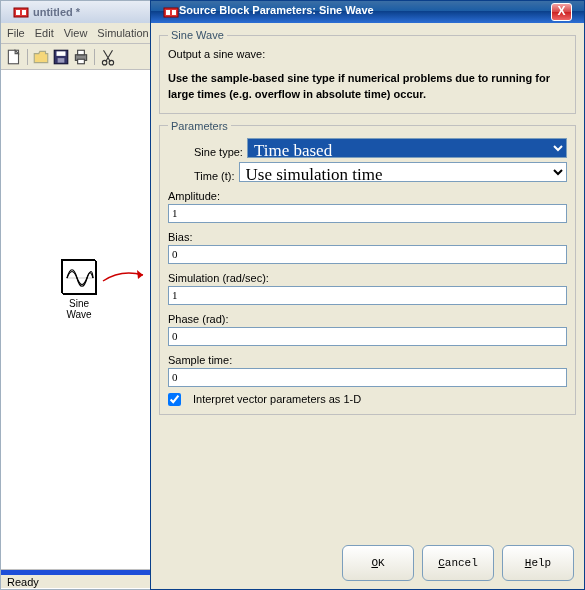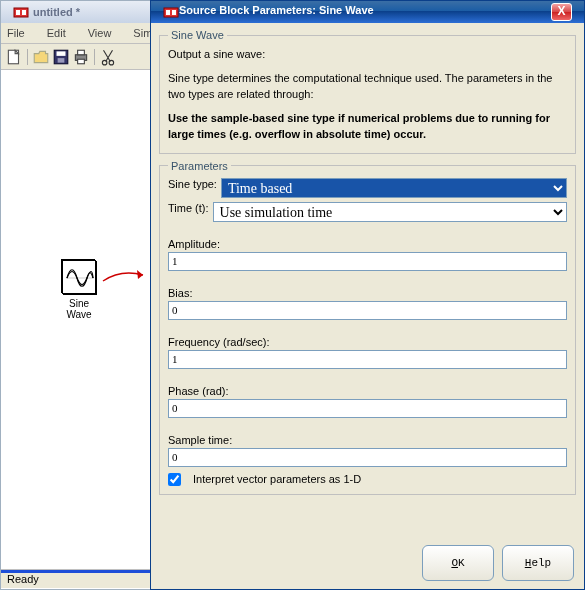--- a/index.html
+++ b/index.html
@@ -29,21 +29,21 @@
     color: #657089;
     font-weight: bold;
   }
   .titlebar.active {
     background: linear-gradient(to bottom, #3a6ea5 0%, #1b5da5 45%, #0a3f8a 46%, #2c6ed5 100%);
     color: #fff;
   }
   .app-icon { width: 16px; height: 16px; }
   .menubar {
     display: flex;
-    gap: 14px;
+    gap: 2px;
     padding: 2px 2px;
     background: #ece9d8;
     color: #444;
     border-bottom: 1px solid #c0c0c0;
   }
   .menubar span { padding: 2px 4px; cursor: default; }
   .toolbar {
     display: flex;
     align-items: center;
     gap: 2px;
@@ -73,23 +73,23 @@
     margin: 0 auto;
     position: relative;
     box-shadow: 1px 1px 0 #000, -1px -1px 0 #000;
   }
   .sine-path { stroke: #000; fill: none; stroke-width: 1.2; }
   .block-label { font-size: 10px; margin-top: 4px; }
   .statusbar {
     height: 18px;
     background: #ece9d8;
     display: flex;
-    align-items: flex-start;
+    align-items: center;
     padding: 0 6px;
-    border-top: 3px solid #1d4ed8;
+    border-top: 5px solid #1d4ed8;
   }
   .arrow {
     position: absolute;
     left: 100px; top: 197px;
     width: 50px; height: 20px;
     pointer-events: none;
   }
   .arrow path { stroke: #c00; stroke-width: 1.5; fill: none; }
   .arrow polygon { fill: #c00; }
 
@@ -130,39 +130,40 @@
     font-size: 11px;
     padding: 0 3px;
     color: #38536b;
   }
   .desc { color: #000; line-height: 1.45; }
   .desc p { margin-bottom: 8px; }
   .desc p:last-child { margin-bottom: 2px; font-weight: bold; }
   .indent { padding-left: 14px; }
   .param-row {
     display: flex;
-    align-items: flex-start;
+    align-items: flex-end;
     gap: 4px;
     margin-bottom: 4px;
+    margin-left: 26px;
   }
   .param-row label { white-space: nowrap; }
   .param-row select {
     flex: 1;
     height: 20px;
     font-family: Tahoma;
-    font-size: 14px;
+    font-size: 17px;
     border: 1px solid #7b9ebd;
     background: #fff;
     padding: 1px 2px;
   }
   .param-row select.hl {
     background: #1854a8;
     color: #fff;
   }
-  .field-block { margin-top: 16px; }
+  .field-block { margin-top: 8px; }
   .field-block label { display: block; margin-bottom: 2px; }
   .field-block input[type="text"] {
     width: 100%;
     height: 19px;
     border: 1px solid #7b9ebd;
     padding: 1px 3px;
     font-family: Tahoma;
     font-size: 11px;
     background: #fff;
   }
@@ -282,21 +283,20 @@
       <span>X</span>
     </div>
   </div>
 
   <div class="dialog-body">
 
     <fieldset>
       <legend>Sine Wave</legend>
       <div class="desc">
         <p>Output a sine wave:</p>
-        <p>Sine type determines the computational technique used. The parameters in the two types are related through:</p>
         <p>Use the sample-based sine type if numerical problems due to running for large times (e.g. overflow in absolute time) occur.</p>
       </div>
     </fieldset>
 
     <fieldset>
       <legend>Parameters</legend>
 
       <div class="param-row">
         <label>Sine type:</label>
         <select class="hl">
@@ -315,21 +315,21 @@
         <label>Amplitude:</label>
         <input type="text" value="1" style="">
       </div>
 
       <div class="field-block">
         <label>Bias:</label>
         <input type="text" value="0" style="">
       </div>
 
       <div class="field-block">
-        <label>Frequency (rad/sec):</label>
+        <label>Simulation (rad/sec):</label>
         <input type="text" value="1" style="">
       </div>
 
       <div class="field-block">
         <label>Phase (rad):</label>
         <input type="text" value="0" style="">
       </div>
 
       <div class="field-block">
         <label>Sample time:</label>
@@ -337,17 +337,18 @@
       </div>
 
       <div class="check-row">
         <input type="checkbox" checked="" style="">
         <label>Interpret vector parameters as 1-D</label>
       </div>
     </fieldset>
 
     <div class="btn-row">
       <button class="btn"><u>O</u>K</button>
+      <button class="btn"><u>C</u>ancel</button>
       <button class="btn"><u>H</u>elp</button>
     </div>
 
   </div>
 </div>
 
 </body></html>

